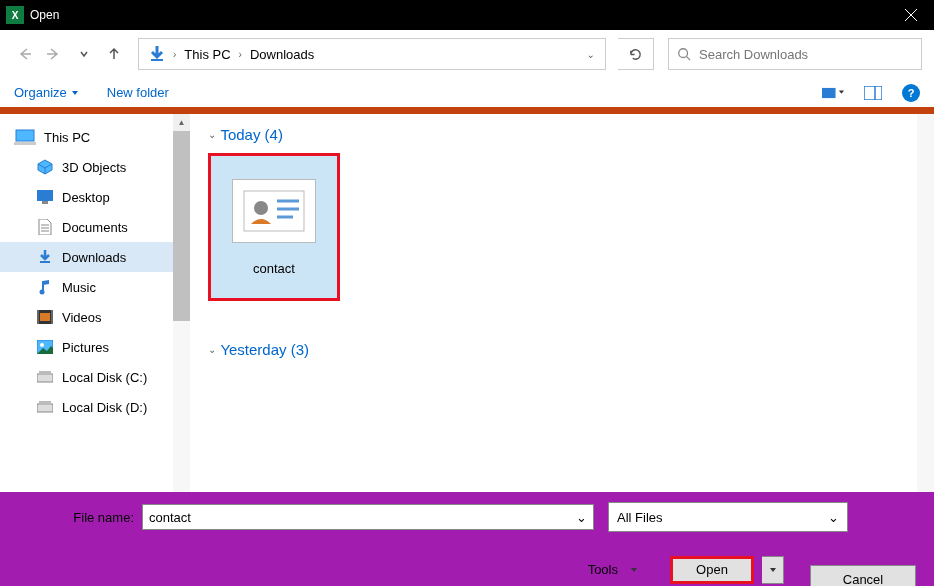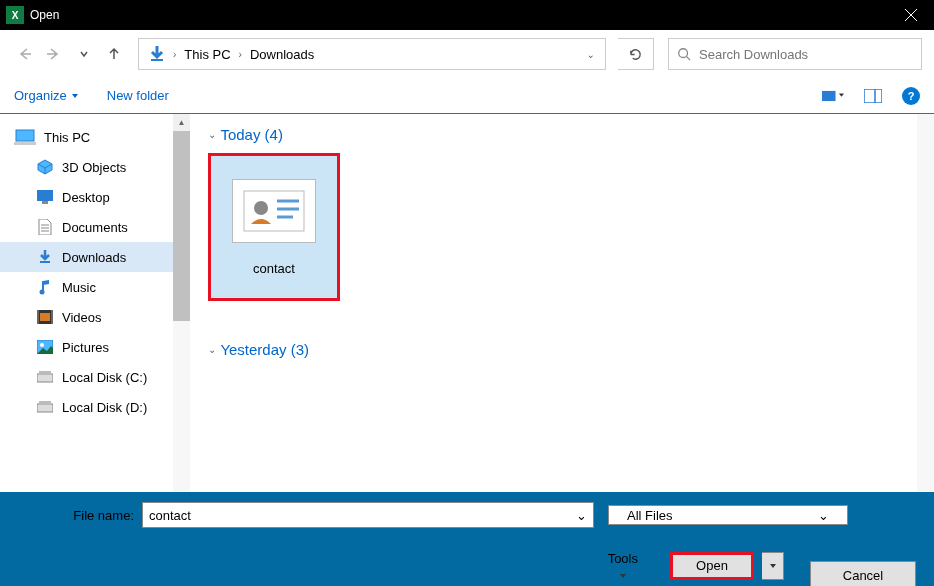--- a/index.html
+++ b/index.html
@@ -21,21 +21,21 @@
 .breadcrumb-bar .down-icon { width: 24px; height: 24px; display:flex; align-items:center; justify-content:center; }
 .breadcrumb-bar .sep { color: #666; font-size: 10px; margin: 0 4px; }
 .breadcrumb-bar .crumb { font-size: 13px; padding: 2px 4px; }
 .breadcrumb-bar .spacer { flex: 1; }
 .breadcrumb-bar .chev { color: #666; font-size: 10px; margin-right: 4px; }
 .refresh-btn { width: 36px; height: 32px; border: 1px solid #ccc; border-left: none; display: flex; align-items: center; justify-content: center; }
 .search-box { width: 254px; height: 32px; border: 1px solid #ccc; display: flex; align-items: center; padding: 12px 8px; margin-left: 8px; }
 .search-box input { border: none; outline: none; font-size: 13px; flex: 1; margin-left: 8px; color: #666; }
 
 
-.toolbar { height: 36px; display: flex; align-items: center; padding: 0 14px; border-bottom: 1px solid #c2410c; }
+.toolbar { height: 36px; display: flex; align-items: center; padding: 0 14px; border-bottom: 7px solid #c2410c; }
 .toolbar .link-btn { color: #0066cc; font-size: 13px; display: flex; align-items: center; gap: 4px; margin-right: 28px; cursor: pointer; }
 .toolbar .right { margin-left: auto; display: flex; align-items: center; gap: 18px; }
 .toolbar .view-icon { width: 22px; height: 16px; display:flex; align-items:center; justify-content:center; }
 .toolbar .help-icon { width: 18px; height: 18px; border-radius: 50%; background: #0078d4; color: #fff; display: flex; align-items: center; justify-content: center; font-size: 11px; font-weight: bold; }
 
 
 .content { display: flex; height: 378px; }
 .sidebar { width: 190px; position: relative; overflow: hidden; }
 .sidebar .scroll-up { position: absolute; right: 0; top: 0; width: 17px; height: 17px; background: #f0f0f0; display: flex; align-items: center; justify-content: center; font-size: 8px; color: #666; }
 .sidebar .scroll-track { position: absolute; right: 0; top: 17px; width: 17px; bottom: 0; background: #f7f7f7; }
@@ -52,27 +52,27 @@
 .group-header { color: #0066cc; font-size: 15px; margin-bottom: 10px; display: flex; align-items: center; gap: 4px; }
 .group-header .chev { font-size: 10px; color: #666; }
 .files-grid { display: flex; gap: 10px; margin-bottom: 40px; }
 .file-item { width: 132px; height: 148px; display: flex; flex-direction: column; align-items: center; justify-content: center; }
 .file-item.selected { background: #cce5f6; border: 3px solid #e81123; }
 .file-thumb { width: 84px; height: 64px; background: #fff; border: 1px solid #bbb; display: flex; align-items: center; justify-content: center; position: relative; margin-bottom: 18px; }
 .file-name { font-size: 13px; }
 .main .scroll-track { position: absolute; right: 0; top: 0; bottom: 0; width: 17px; background: #f7f7f7; }
 
 
-.footer { height: 94px; background: #0369a1; padding: 10px 18px; }
+.footer { height: 94px; background: #a21caf; padding: 10px 18px; }
 .footer-row { display: flex; align-items: center; margin-bottom: 14px; }
 .footer-label { font-size: 13px; margin-right: 8px; width: 116px; text-align: right; }
 .footer-input { flex: 1; height: 26px; border: 1px solid #888; background: #fff; padding: 0 6px; font-size: 13px; display: flex; align-items: center; justify-content: space-between; max-width: 452px; }
-.filter-select { width: 240px; height: 20px; border: 1px solid #888; background: #fff; padding: 0 18px; font-size: 13px; display: flex; align-items: center; justify-content: space-between; margin-left: 14px; }
+.filter-select { width: 240px; height: 30px; border: 1px solid #888; background: #fff; padding: 0 8px; font-size: 13px; display: flex; align-items: center; justify-content: space-between; margin-left: 14px; }
 .footer-row2 { display: flex; align-items: center; justify-content: flex-end; gap: 8px; }
-.tools-btn { font-size: 13px; display: flex; align-items: center; gap: 6px; margin-right: 24px; flex-direction: column; }
+.tools-btn { font-size: 13px; display: flex; align-items: center; gap: 12px; margin-right: 24px; }
 .btn { height: 28px; border: 1px solid #888; background: #e1e1e1; font-size: 13px; display: flex; align-items: center; justify-content: center; cursor: pointer; }
 .btn.open { width: 84px; border: 3px solid #e81123; background: #e1e1e1; }
 .btn.open-drop { width: 22px; border: 1px solid #888; border-left: none; background: #e1e1e1; }
 .btn.cancel { width: 106px; margin-left: 18px; margin-top: 19px; }
 
 
 svg { display: block; }
 </style>
 </head>
 <body>

